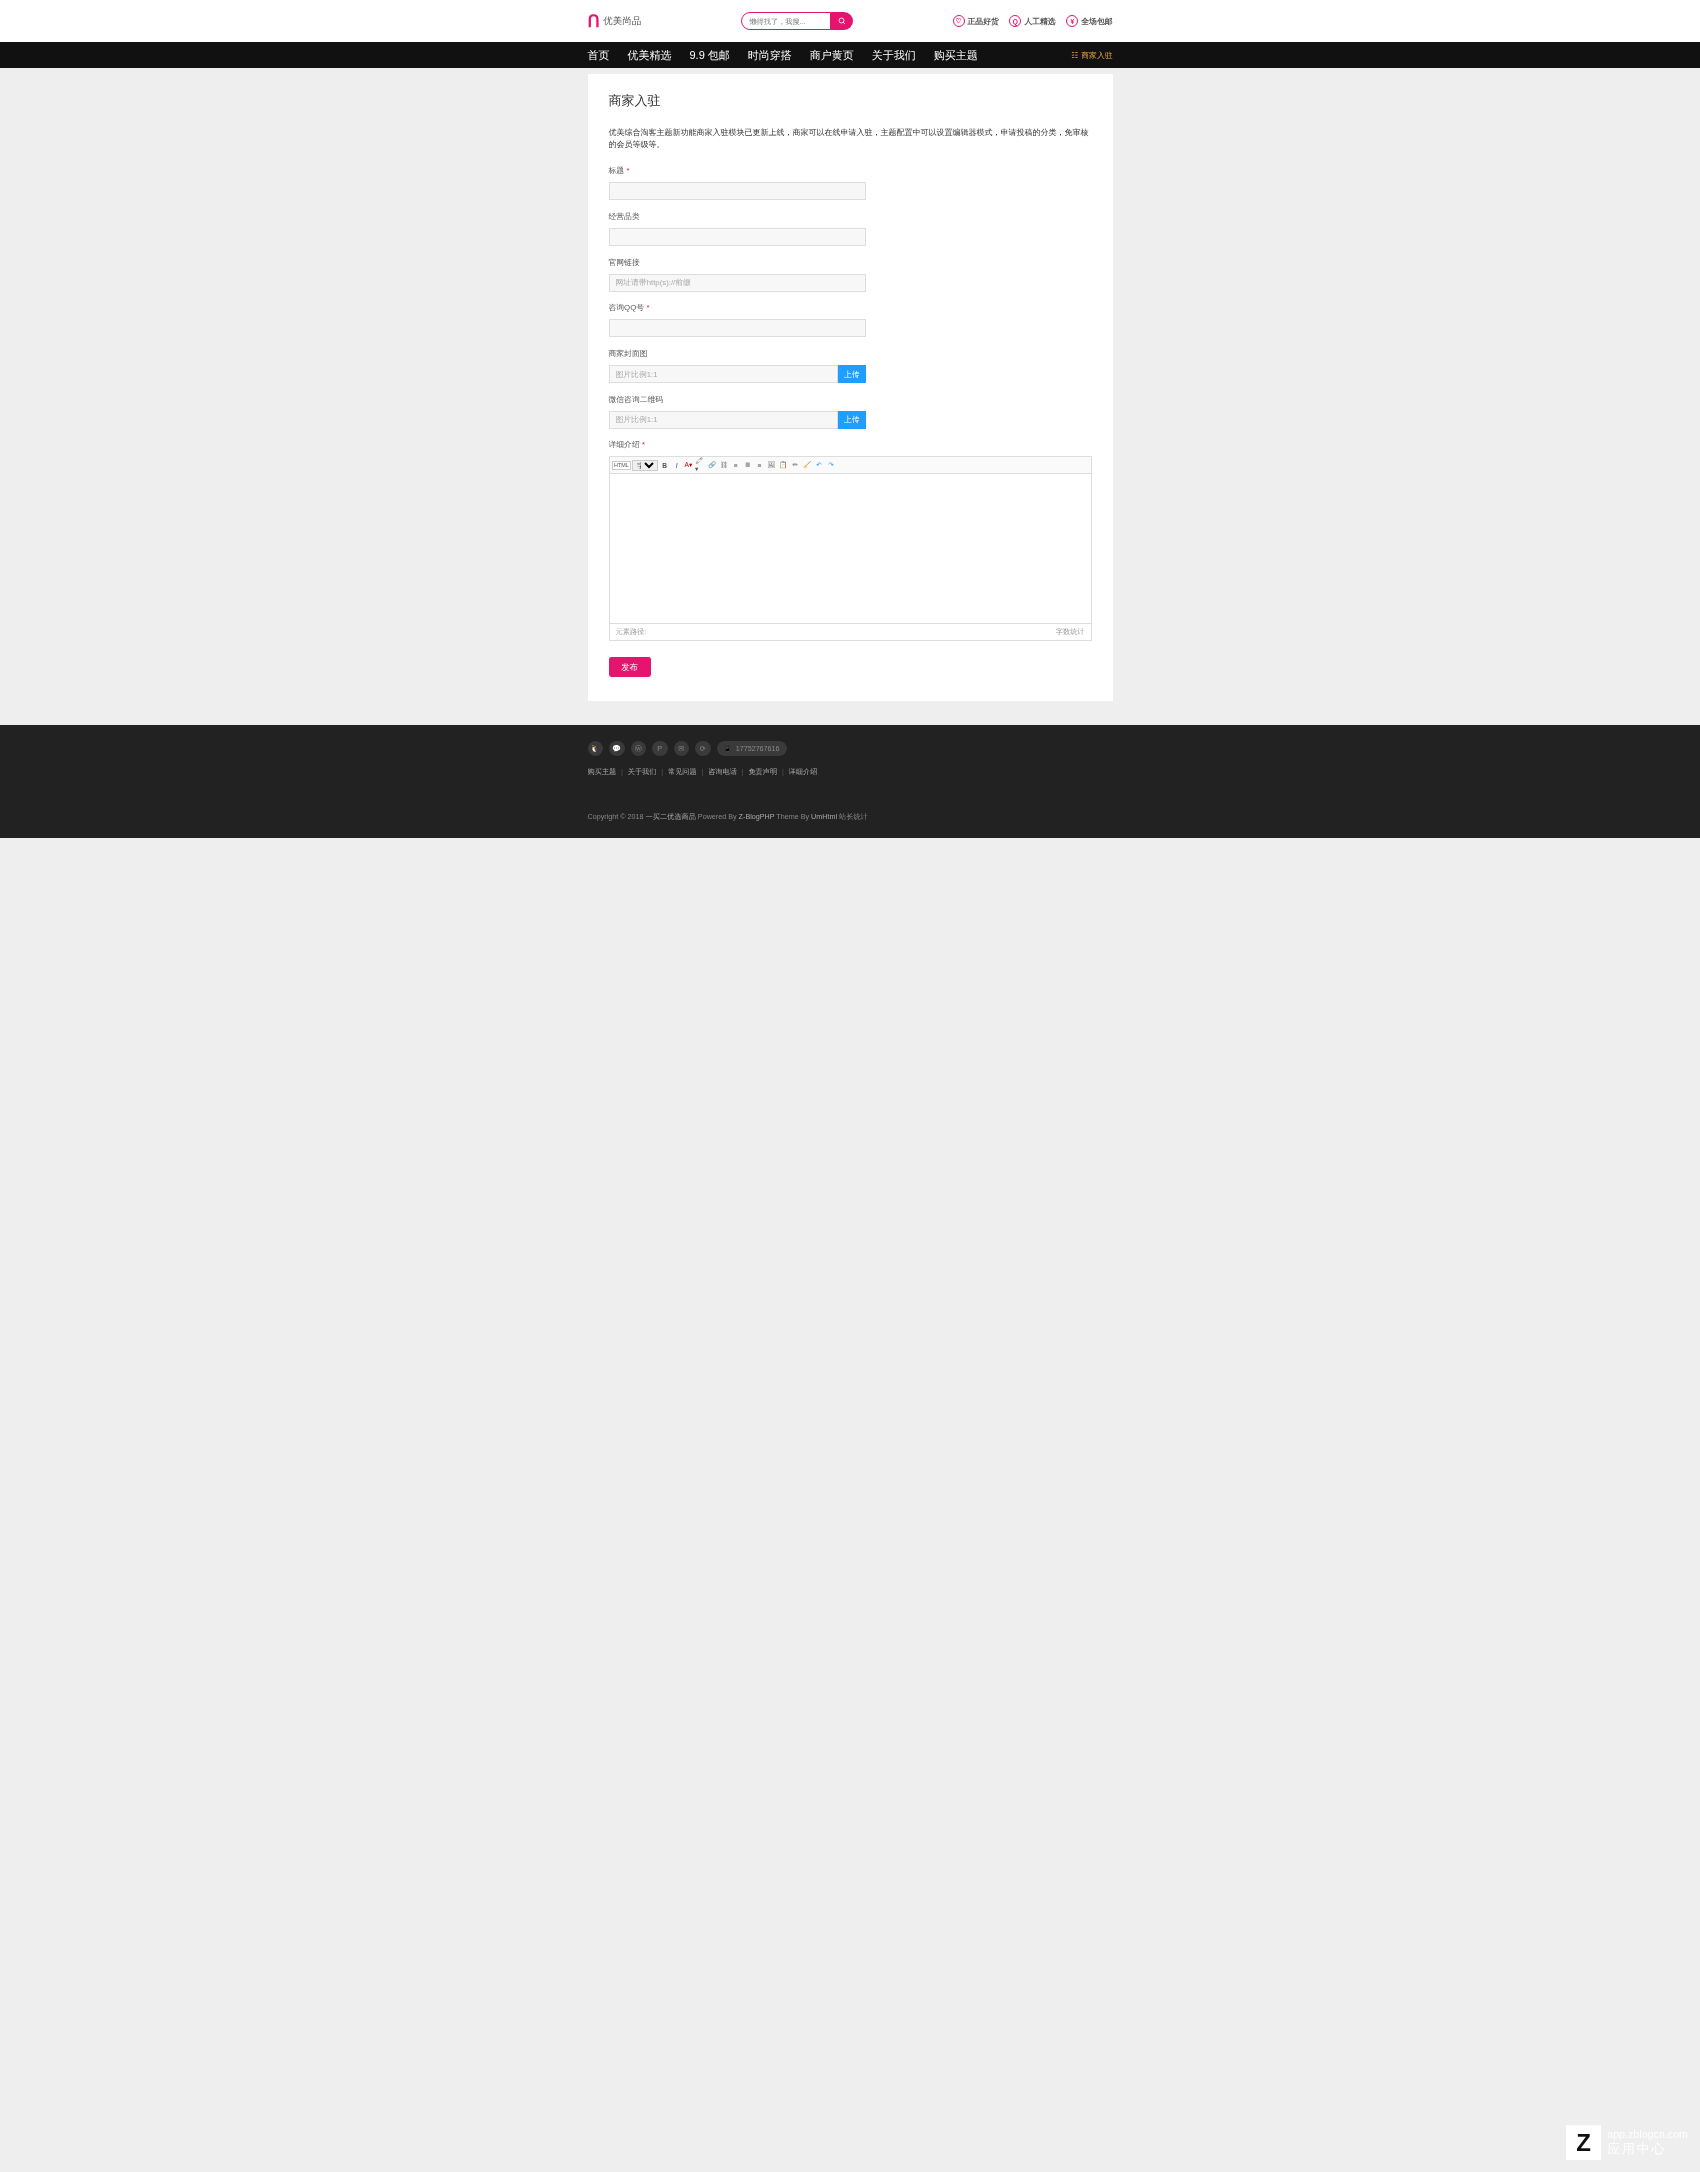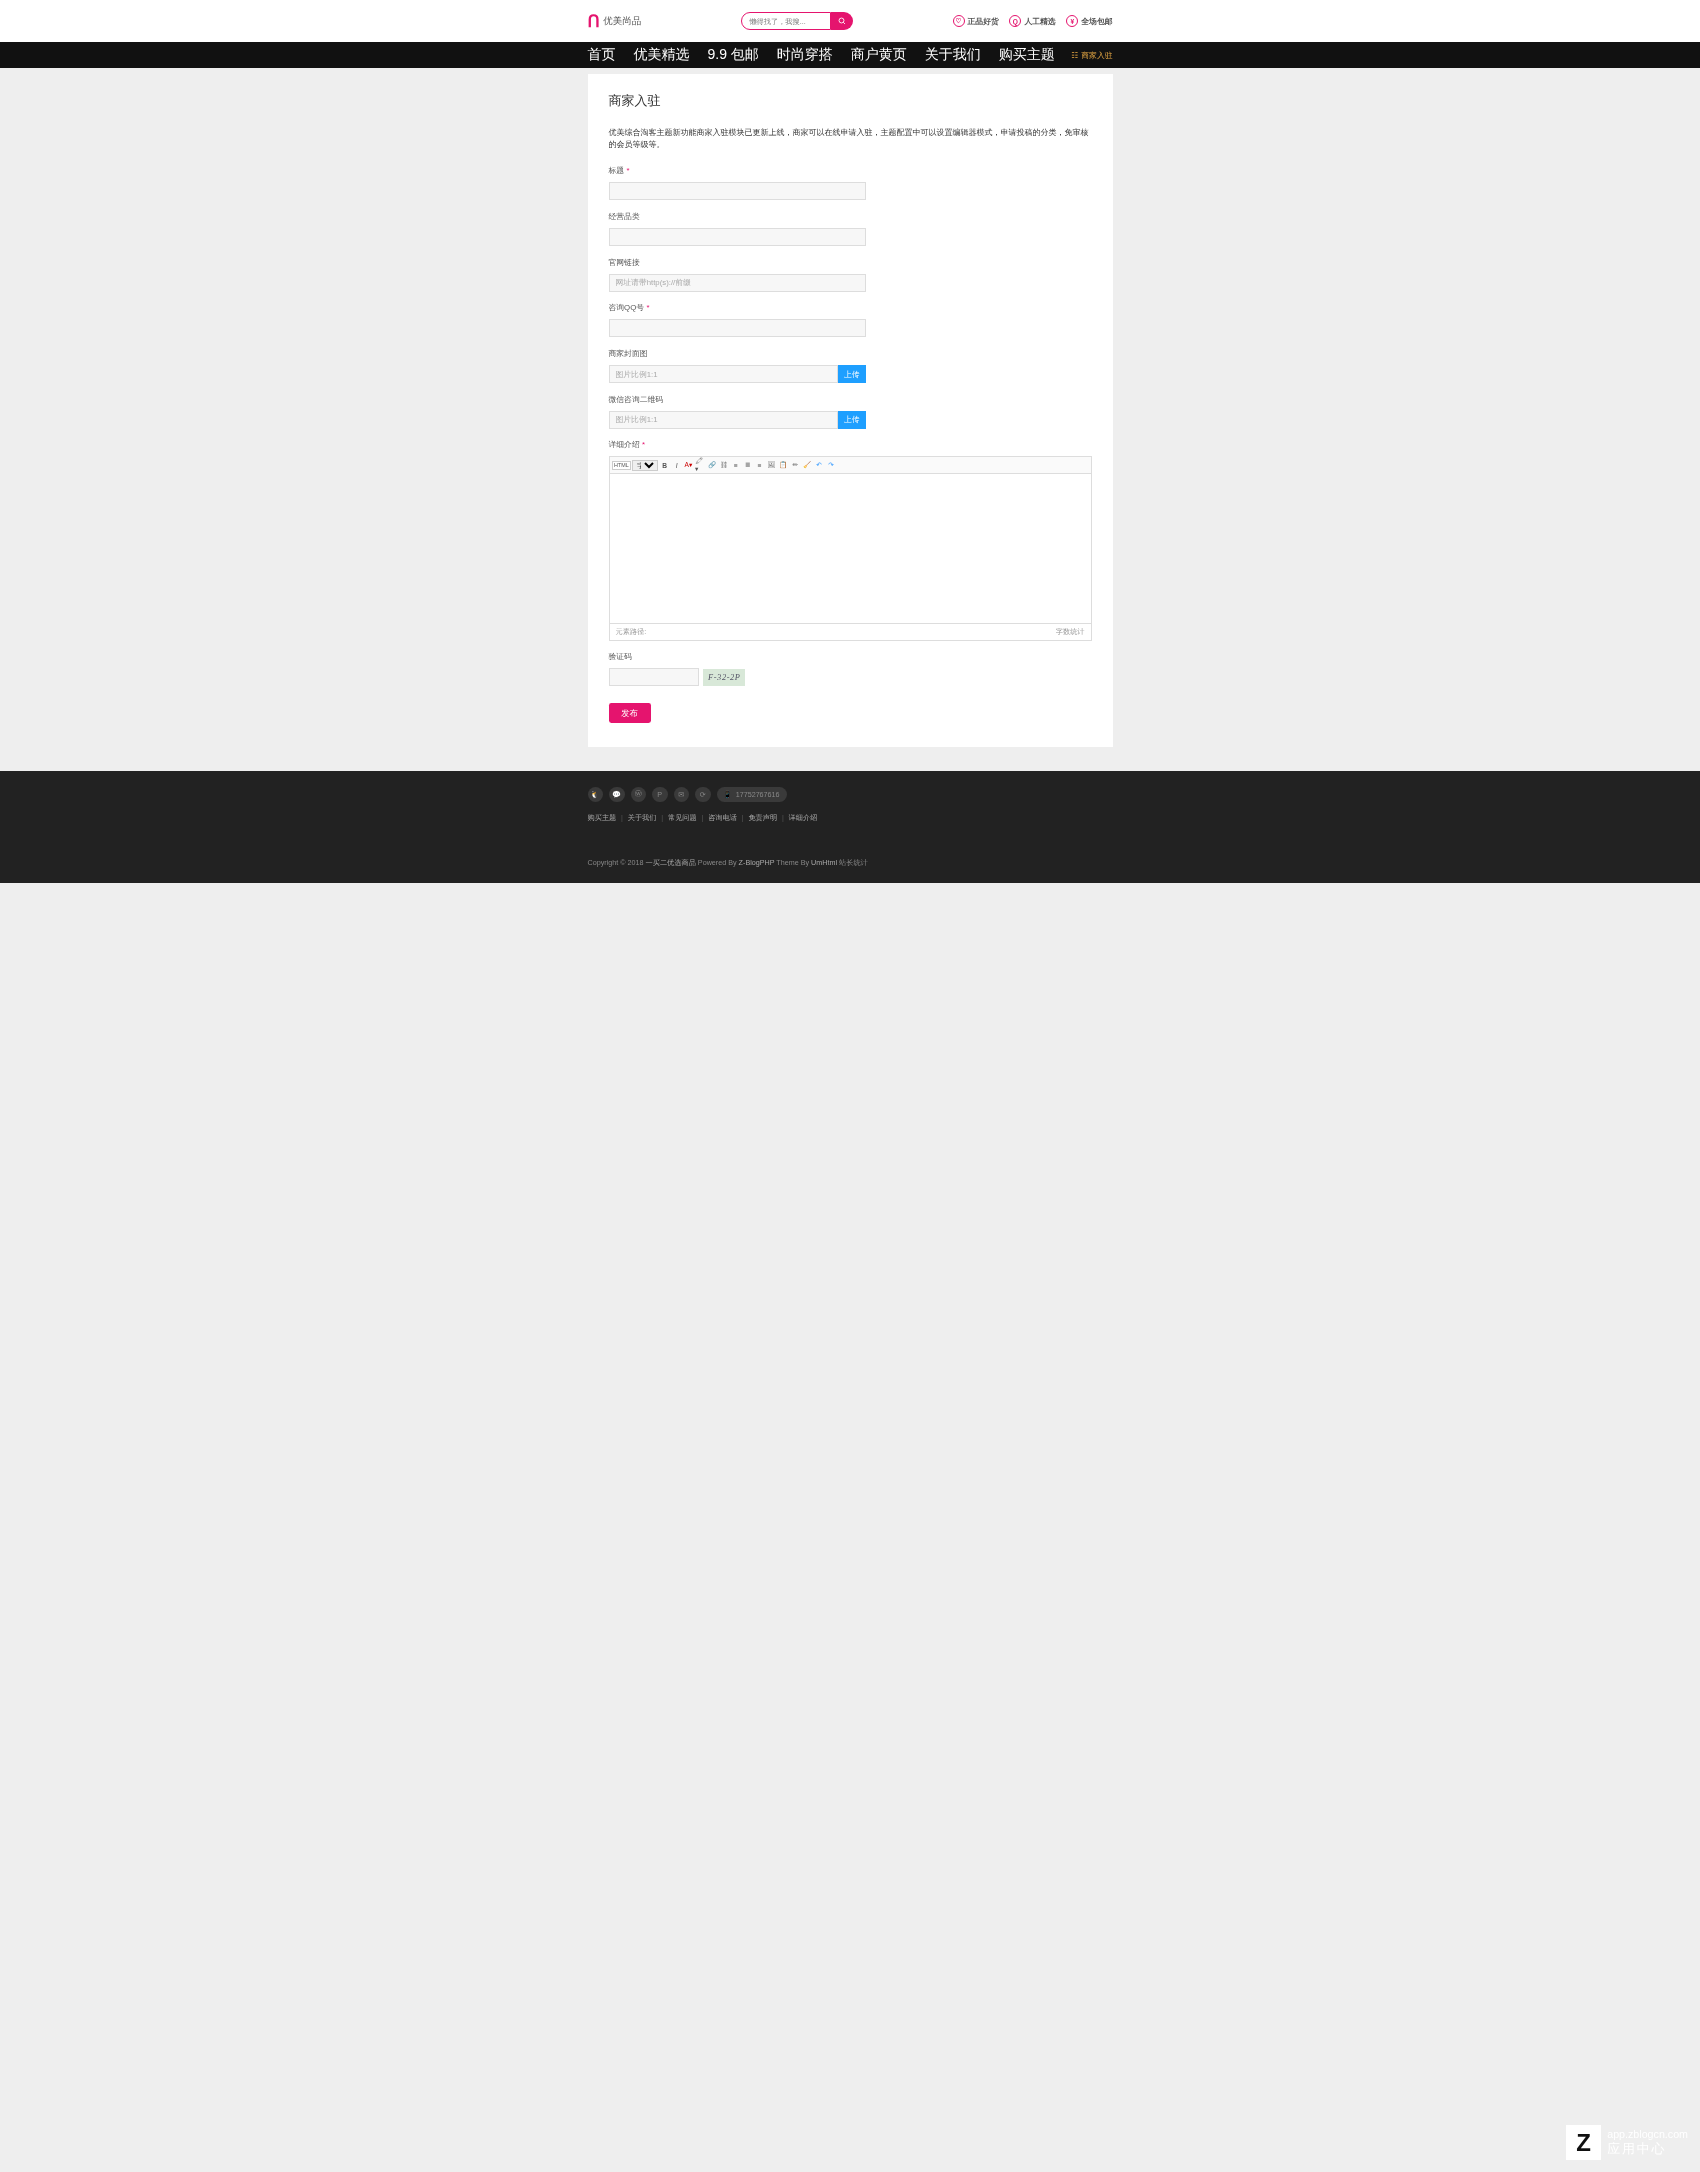--- a/index.html
+++ b/index.html
@@ -12,21 +12,21 @@
 .logo-text{color:#555;font-size:9.5px;font-weight:500;}
 .search-wrap{display:flex;align-items:center;}
 .search-input{border:0.6px solid #e5146e;border-radius:12px 0 0 12px;height:18px;width:90px;padding:0 7.2px;font-size:7.2px;outline:none;}
 .search-btn{background:#e5146e;border:none;border-radius:0 12px 12px 0;height:18px;width:21.5px;color:#fff;cursor:pointer;display:flex;align-items:center;justify-content:center;}
 .header-links{display:flex;gap:10.7px;font-weight:bold;}
 .header-link{display:flex;align-items:center;gap:3px;color:#555;font-size:7.8px;text-decoration:none;}
 .hl-icon{width:12px;height:12px;border:0.6px solid #e5146e;border-radius:50%;display:flex;align-items:center;justify-content:center;color:#e5146e;font-size:6.6px;}
 .nav{background:#111;height:26px;}
 .nav-inner{display:flex;align-items:center;height:26px;justify-content:space-between;}
 .nav-menu{display:flex;gap:18px;}
-.nav-item{color:#fff;font-size:14px;text-decoration:none;}
+.nav-item{color:#fff;font-size:11px;text-decoration:none;}
 .nav-merchant{color:#e8a944;font-size:7.8px;display:flex;align-items:center;gap:3px;}
 .main{background:#fff;margin:6px auto 0;width:525px;padding:18px 21px 24px;}
 .page-title{font-size:13px;font-weight:500;color:#333;margin-bottom:16.7px;}
 .intro{font-size:8px;color:#333;margin-bottom:13px;line-height:1.6;}
 .form-group{margin-bottom:10.7px;}
 .form-label{display:block;font-size:7.8px;color:#555;margin-bottom:6px;}
 .req{color:#e5146e;margin-left:2.4px;}
 .form-input{width:257px;height:18px;border:0.6px solid #ddd;background:#f7f7f7;padding:0 6px;font-size:7.8px;outline:none;}
 .form-input::placeholder{color:#aaa;}
 .upload-wrap{display:flex;width:257px;justify-content:center;}
@@ -183,27 +183,20 @@
         <span class="tb-btn" style="color:#39f">↷</span>
       </div>
       <div class="editor-body"></div>
       <div class="editor-footer">
         <span>元素路径:</span>
         <span>字数统计</span>
       </div>
     </div>
   </div>
 
-  <div class="form-group">
-    <label class="form-label">验证码</label>
-    <div class="captcha-wrap">
-      <input class="captcha-input" style="">
-      <div class="captcha-img">F-32-2P</div>
-    </div>
-  </div>
 
   <button class="submit-btn">发布</button>
 </div>
 
 <div class="footer">
   <div class="footer-inner">
     <div class="social-row">
       <span class="social-icon">🐧</span>
       <span class="social-icon">💬</span>
       <span class="social-icon">ⓦ</span>

